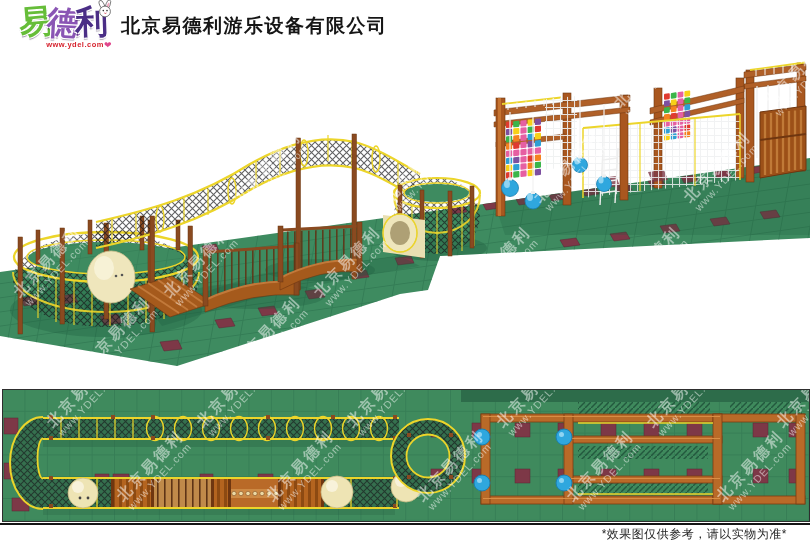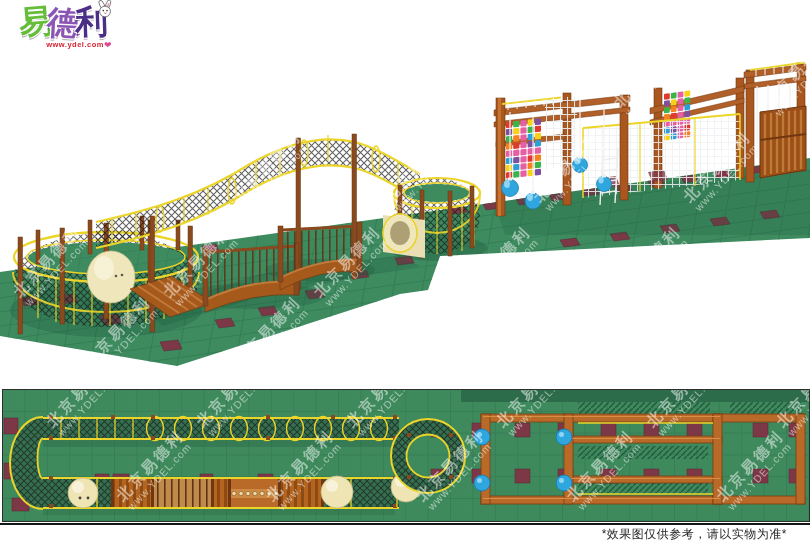--- a/index.html
+++ b/index.html
@@ -39,20 +39,21 @@
         <ellipse cx="14" cy="5.6" rx="2.1" ry="5" fill="#fff" stroke="#555" stroke-width=".7" transform="rotate(20 14 5.6)"></ellipse>
         <ellipse cx="14" cy="6.4" rx="1" ry="3" fill="#f3a8c0" transform="rotate(20 14 6.4)"></ellipse>
         <circle cx="11" cy="12.5" r="5.4" fill="#fff" stroke="#555" stroke-width=".8"></circle>
         <circle cx="9.3" cy="11.6" r=".8" fill="#333"></circle>
         <circle cx="13" cy="11.6" r=".8" fill="#333"></circle>
         <path d="M10.4,14 q1,.9 2,0" stroke="#c23" stroke-width=".8" fill="none"></path>
       </svg>
     </div>
     <div class="logo-url"><span>www.ydel.com</span><span class="heart">❤</span></div>
   </div>
+  <div class="title">北京易德利游乐设备有限公司</div>
 
   <div class="view3d">
   <svg width="810" height="325" viewBox="0 0 810 325">
     <defs>
       <pattern id="pat-net" width="7" height="7" patternUnits="userSpaceOnUse">
         <path d="M0,0 L7,7 M7,0 L0,7" stroke="#17181a" stroke-width="1.1" opacity=".78"></path>
       </pattern>
       <pattern id="pat-netw" width="7" height="7" patternUnits="userSpaceOnUse">
         <path d="M0,.5 H7 M.5,0 V7" stroke="#eef0f1" stroke-width="1.1"></path>
       </pattern>

